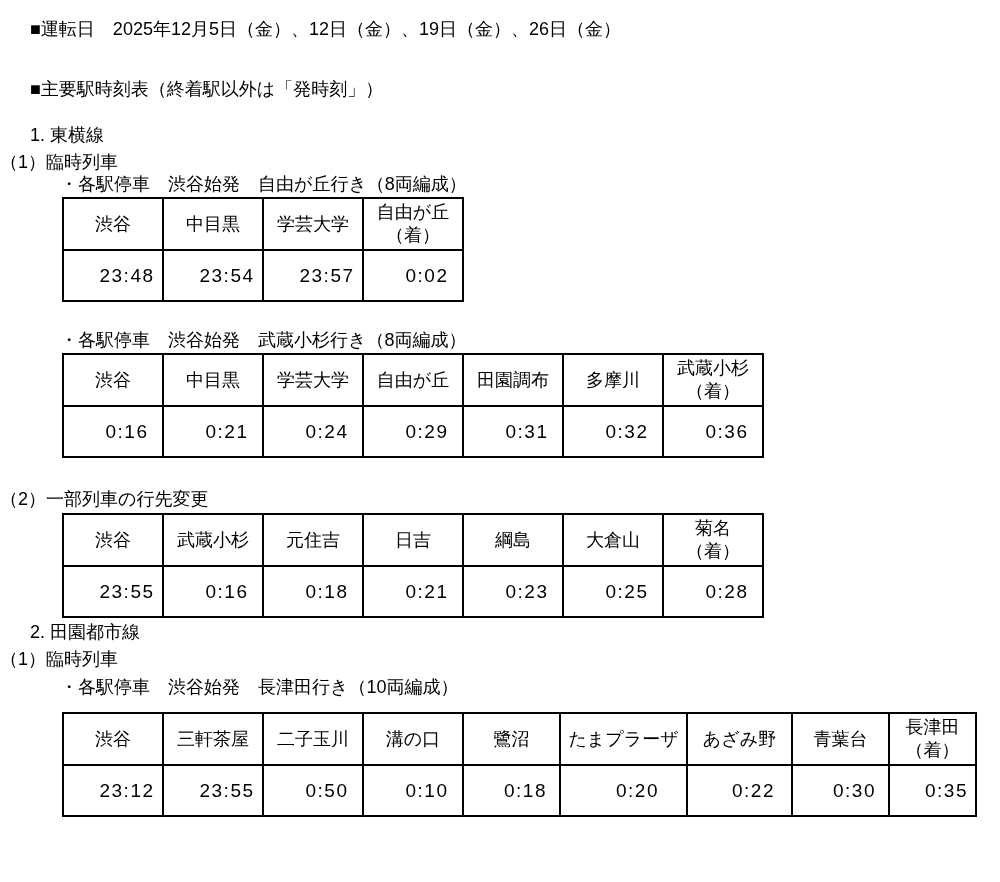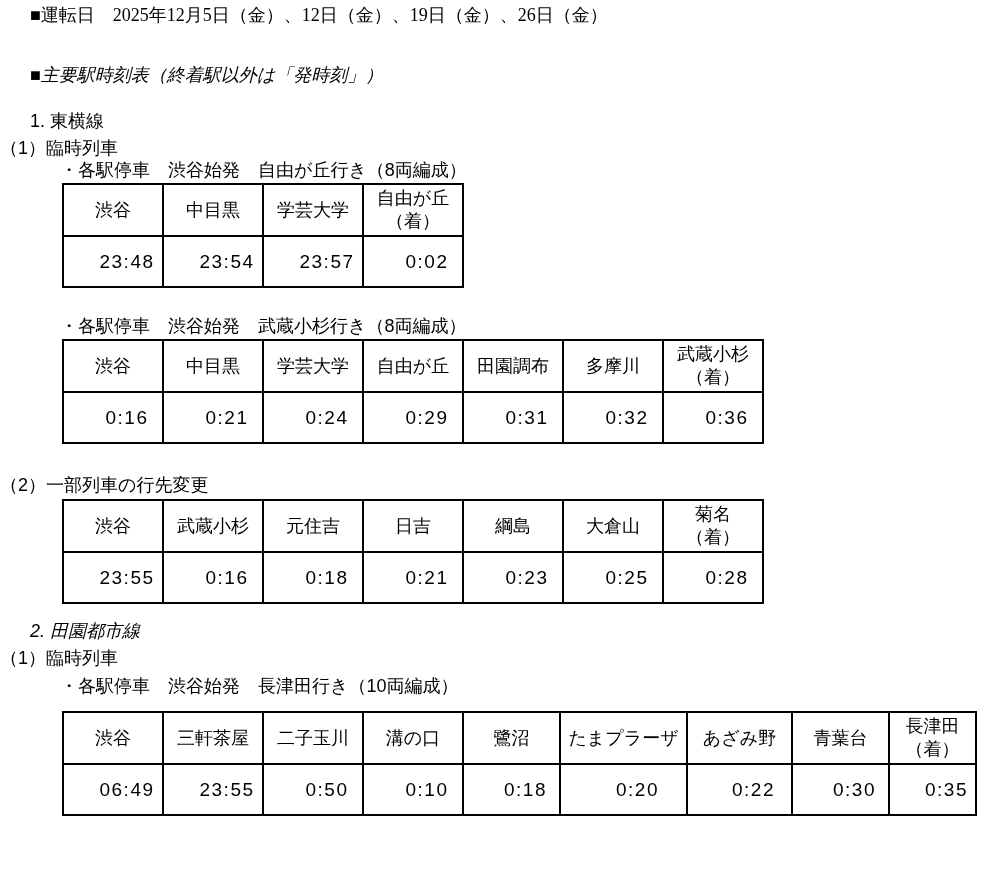--- a/index.html
+++ b/index.html
@@ -19,29 +19,29 @@
     font-size: 18px;
     line-height: 22px;
     white-space: pre;
     color: #000000;
   }
   
   .ind0 { margin-left: 30px; }
   .ind1 { }
   .ind2 { margin-left: 60px; }
 
-  .mt-opdays    { margin-top: 4px; font-family: Liberation Serif, serif; }
-  .mt-main      { margin-top: 38px; font-style: italic; }
+  .mt-opdays    { margin-top: 18px; }
+  .mt-main      { margin-top: 38px; }
   .mt-sec1      { margin-top: 24px; }
   .mt-sub       { margin-top: 5px; }
   .mt-cap       { margin-top: 0; }
   .mt-cap2      { margin-top: 27px; }
   .mt-sub2      { margin-top: 30px; }
   .mt-cap3      { margin-top: 6px; }
-  .mt-sec2      { margin-top: 16px; font-style: italic; }
+  .mt-sec2      { margin-top: 3px; }
   .mt-cap4      { margin-top: 6px; }
 
   table.tt {
     border-collapse: collapse;
     table-layout: fixed;
     margin-left: 62px;
     margin-top: 3px;
   }
   table.tt.gap-small { margin-top: 2px; }
   table.tt.gap-large { margin-top: 14px; }
@@ -198,21 +198,21 @@
         <th>二子玉川</th>
         <th>溝の口</th>
         <th>鷺沼</th>
         <th>たまプラーザ</th>
         <th>あざみ野</th>
         <th>青葉台</th>
         <th>長津田
 （着）</th>
       </tr>
       <tr>
-        <td>06:49</td>
+        <td>23:12</td>
         <td>23:55</td>
         <td>0:50</td>
         <td>0:10</td>
         <td>0:18</td>
         <td>0:20</td>
         <td>0:22</td>
         <td>0:30</td>
         <td>0:35</td>
       </tr>
     </tbody>

